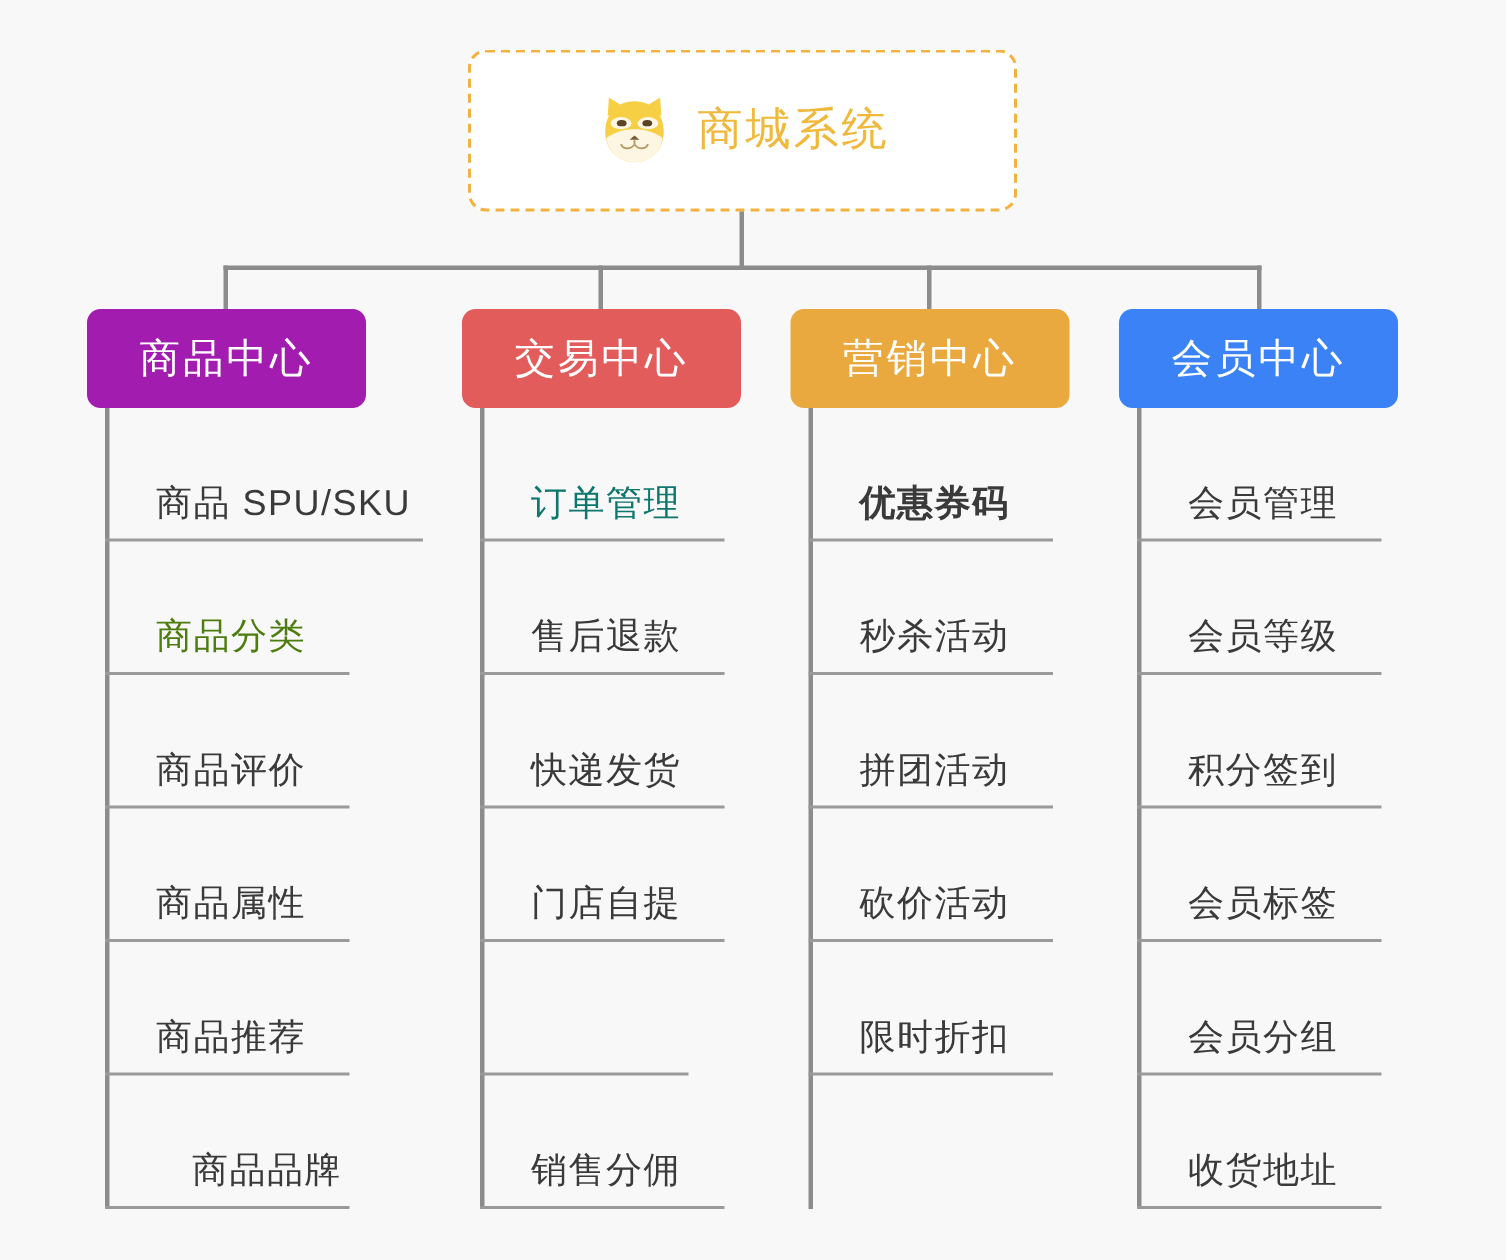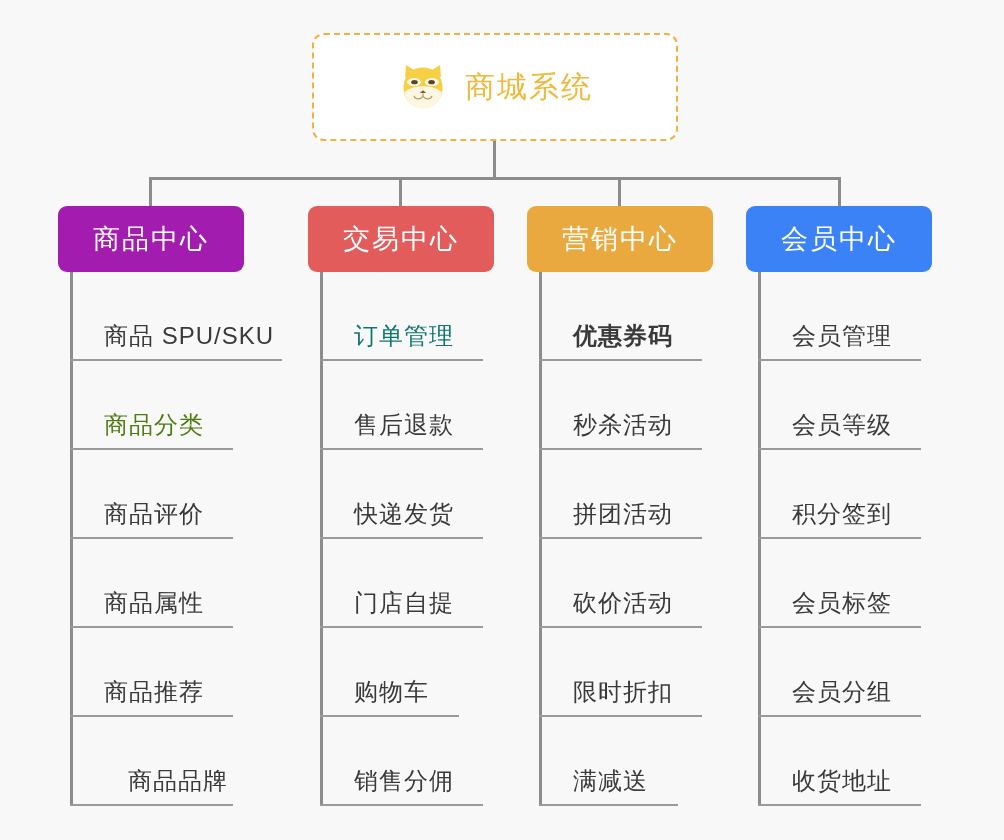--- a/index.html
+++ b/index.html
@@ -206,21 +206,20 @@
       </li>
       <li class="leaf">
         <span class="leaf-label" style="color: rgb(58, 58, 58);">快递发货</span>
         <span class="leaf-underline" style="width: 163px; background: rgb(154, 154, 154);"></span>
       </li>
       <li class="leaf">
         <span class="leaf-label" style="color: rgb(58, 58, 58); margin-top: 48px;">门店自提</span>
         <span class="leaf-underline" style="width: 163px; background: rgb(154, 154, 154);"></span>
       </li>
       <li class="leaf">
-        <span class="leaf-label" style="color: rgb(58, 58, 58);">购物车</span>
         <span class="leaf-underline" style="width: 139px; background: rgb(154, 154, 154);"></span>
       </li>
       <li class="leaf">
         <span class="leaf-label" style="color: rgb(58, 58, 58);">销售分佣</span>
         <span class="leaf-underline" style="width: 163px; background: rgb(154, 154, 154);"></span>
       </li>
     </ul>
   </div>
 
   <div class="column" style="left:527px;">
@@ -242,24 +241,20 @@
         <span class="leaf-underline" style="width: 163px; background: rgb(154, 154, 154);"></span>
       </li>
       <li class="leaf">
         <span class="leaf-label" style="color: rgb(58, 58, 58);">砍价活动</span>
         <span class="leaf-underline" style="width: 163px; background: rgb(154, 154, 154);"></span>
       </li>
       <li class="leaf">
         <span class="leaf-label" style="color: rgb(58, 58, 58);">限时折扣</span>
         <span class="leaf-underline" style="width: 163px; background: rgb(154, 154, 154);"></span>
       </li>
-      <li class="leaf">
-        <span class="leaf-label" style="color: rgb(58, 58, 58);">满减送</span>
-        <span class="leaf-underline" style="width: 139px; background: rgb(154, 154, 154);"></span>
-      </li>
     </ul>
   </div>
 
   <div class="column" style="left:746px;">
     <div class="cat-header" style="width: 186px; background: #3b82f6;">
       <span>会员中心</span>
     </div>
     <div class="spine" style="height: 534px; background: rgb(140, 140, 140);"></div>
     <ul class="leaf-list">
       <li class="leaf">

